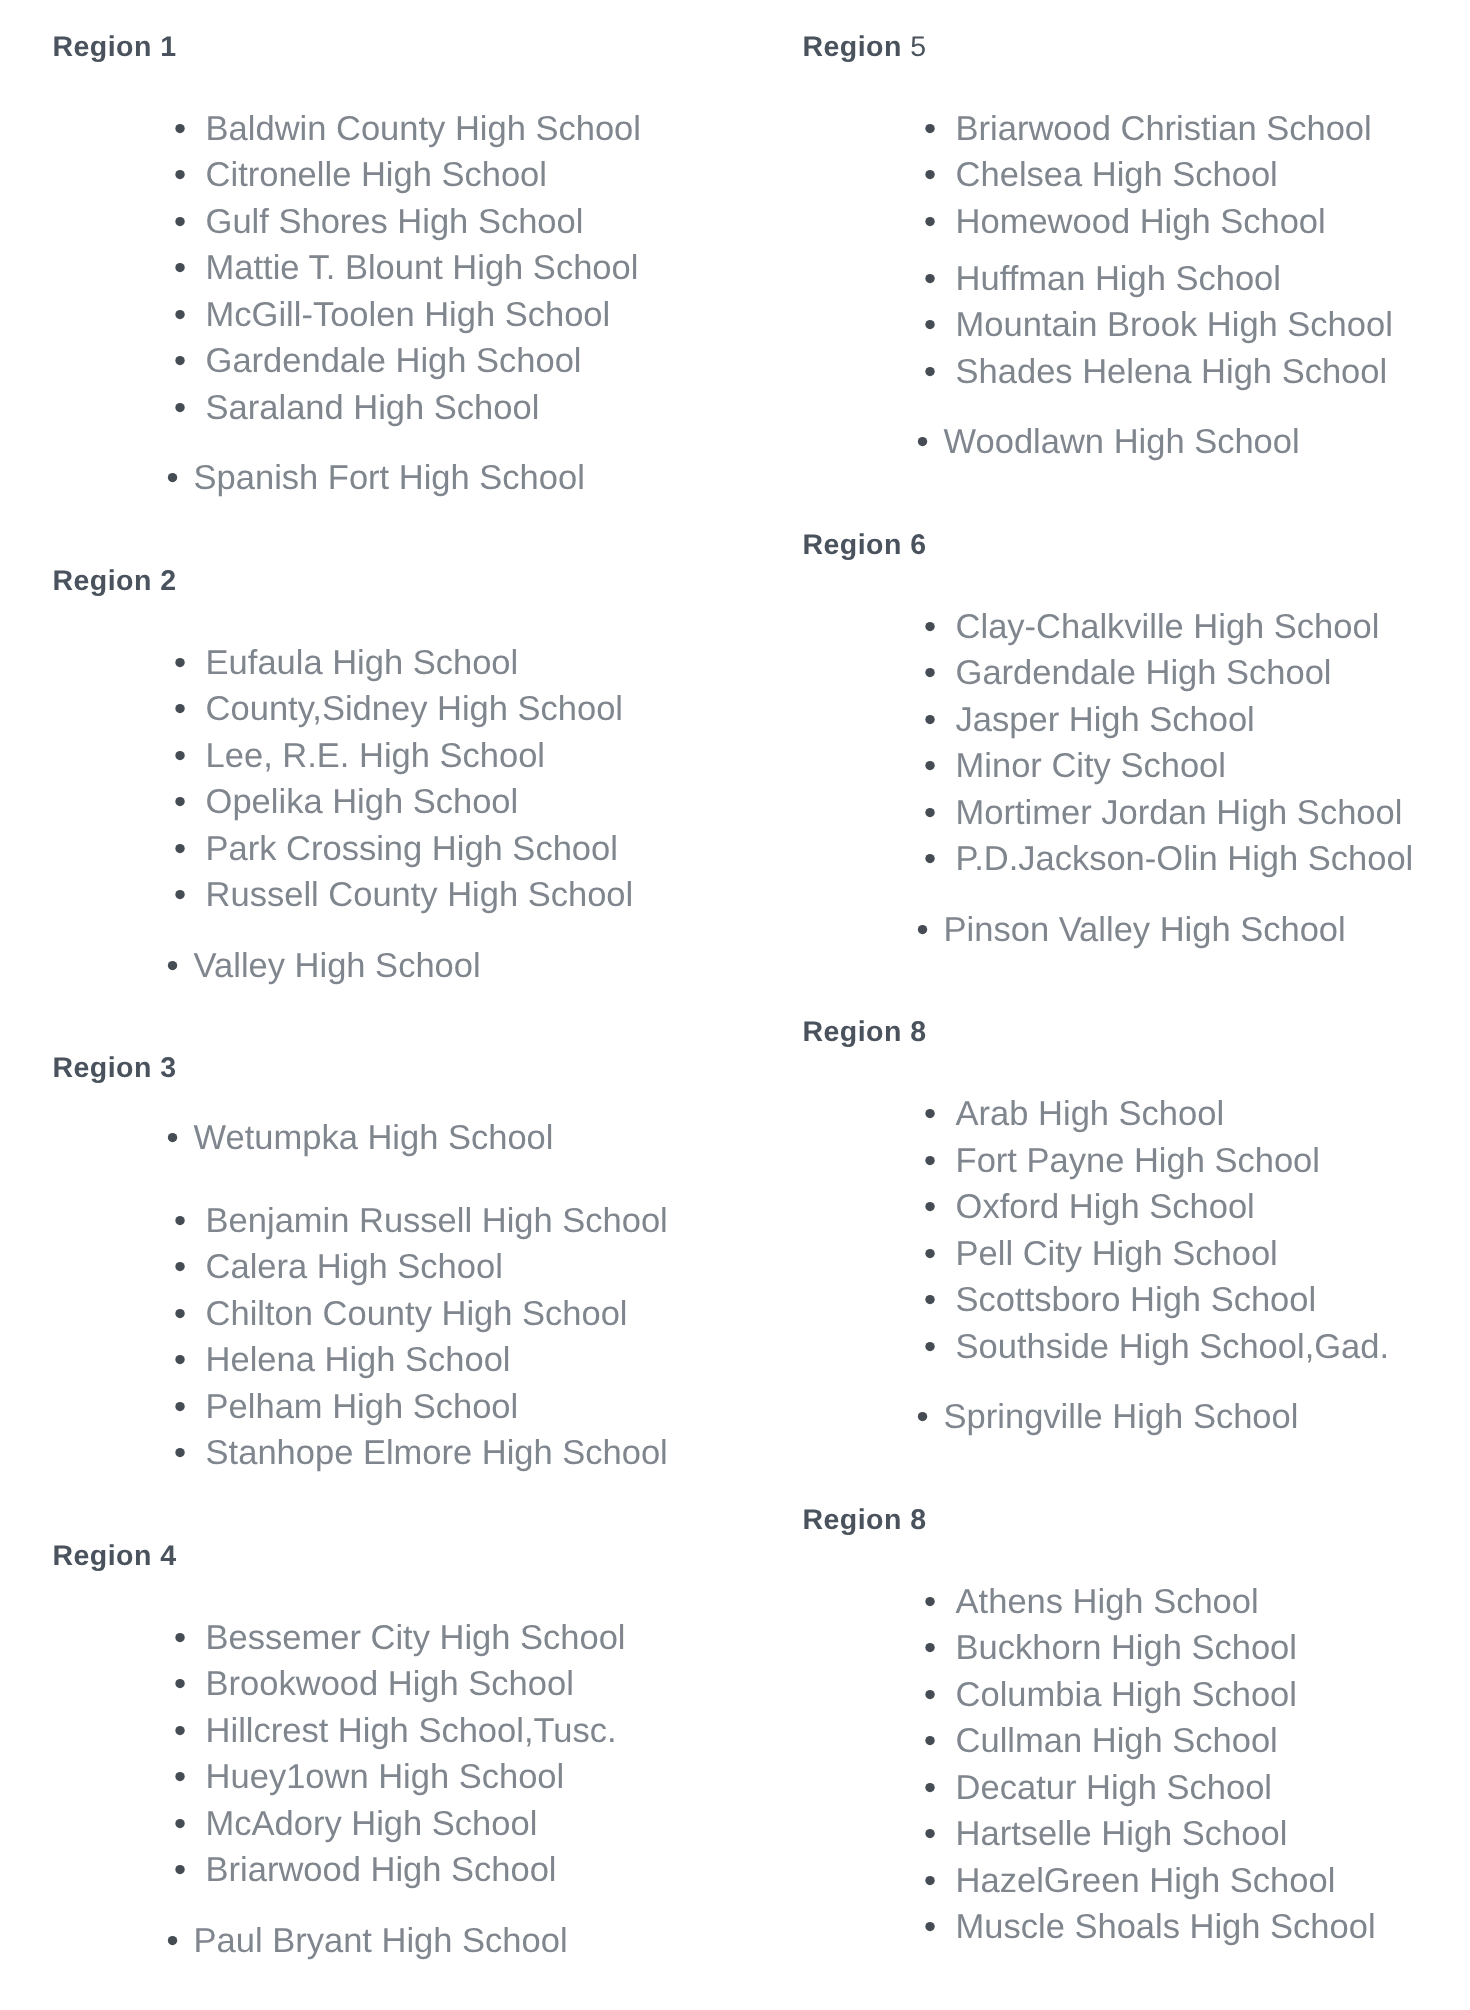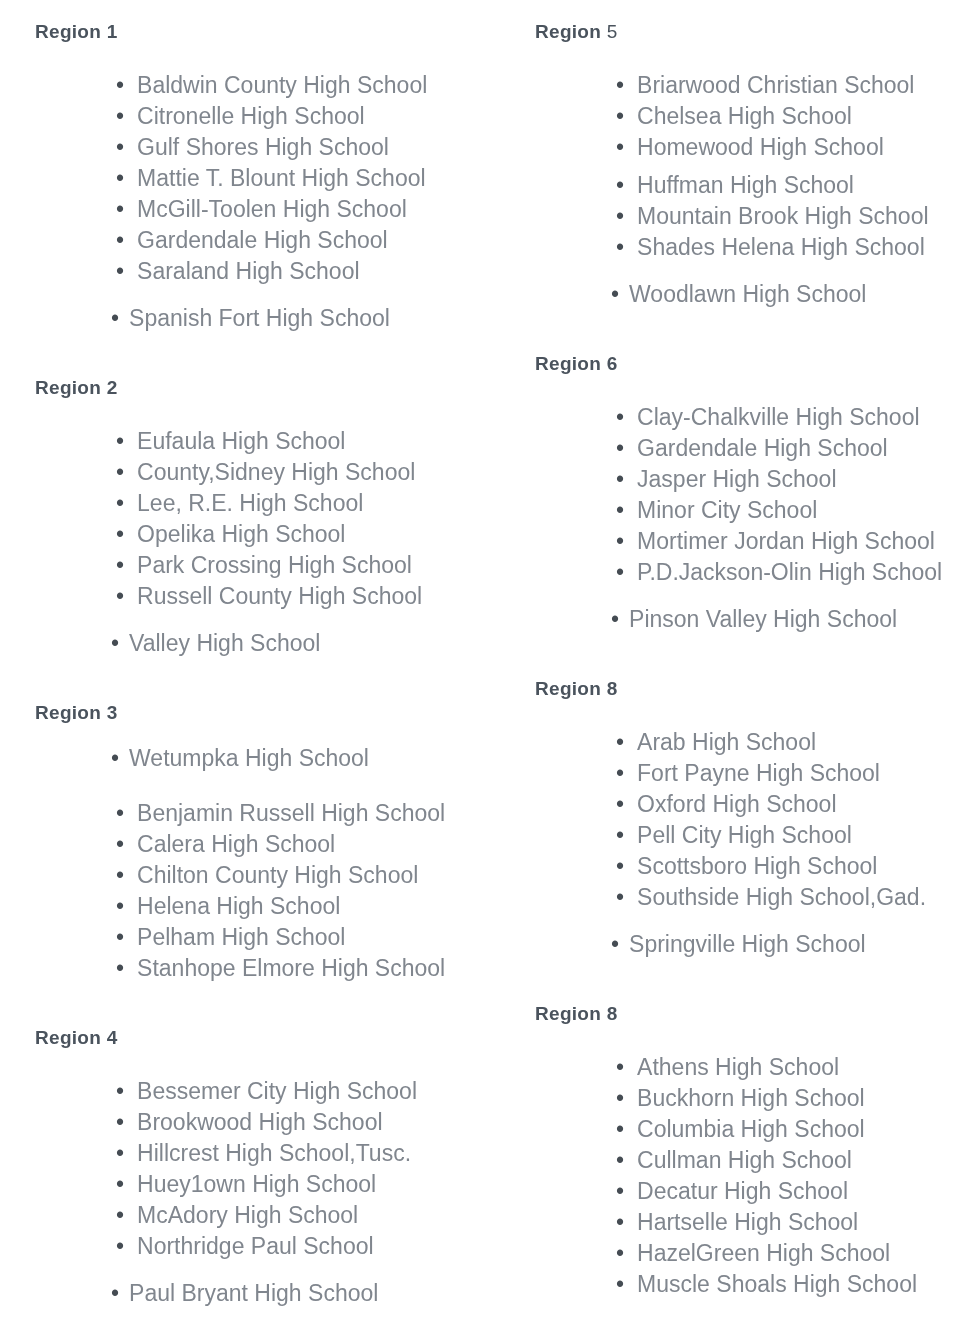--- a/index.html
+++ b/index.html
@@ -115,21 +115,21 @@
         </ul>
       </section>
       <section class="region">
         <h2 class="region-heading"><span class="hb">Region 4</span><span class="hr"></span></h2>
         <ul class="list main">
           <li><span class="bullet">•</span><span class="school">Bessemer City High School</span></li>
           <li><span class="bullet">•</span><span class="school">Brookwood High School</span></li>
           <li><span class="bullet">•</span><span class="school">Hillcrest High School,Tusc.</span></li>
           <li><span class="bullet">•</span><span class="school">Huey1own High School</span></li>
           <li><span class="bullet">•</span><span class="school">McAdory High School</span></li>
-          <li><span class="bullet">•</span><span class="school">Northridge Paul School</span></li>
+          <li><span class="bullet">•</span><span class="school">Briarwood High School</span></li>
         </ul>
         <ul class="list standalone">
           <li><span class="bullet">•</span><span class="school">Paul Bryant High School</span></li>
         </ul>
       </section>
     </div>
     <div class="col">
       <section class="region">
         <h2 class="region-heading"><span class="hb">Region</span><span class="hr"> 5</span></h2>
         <ul class="list main">

